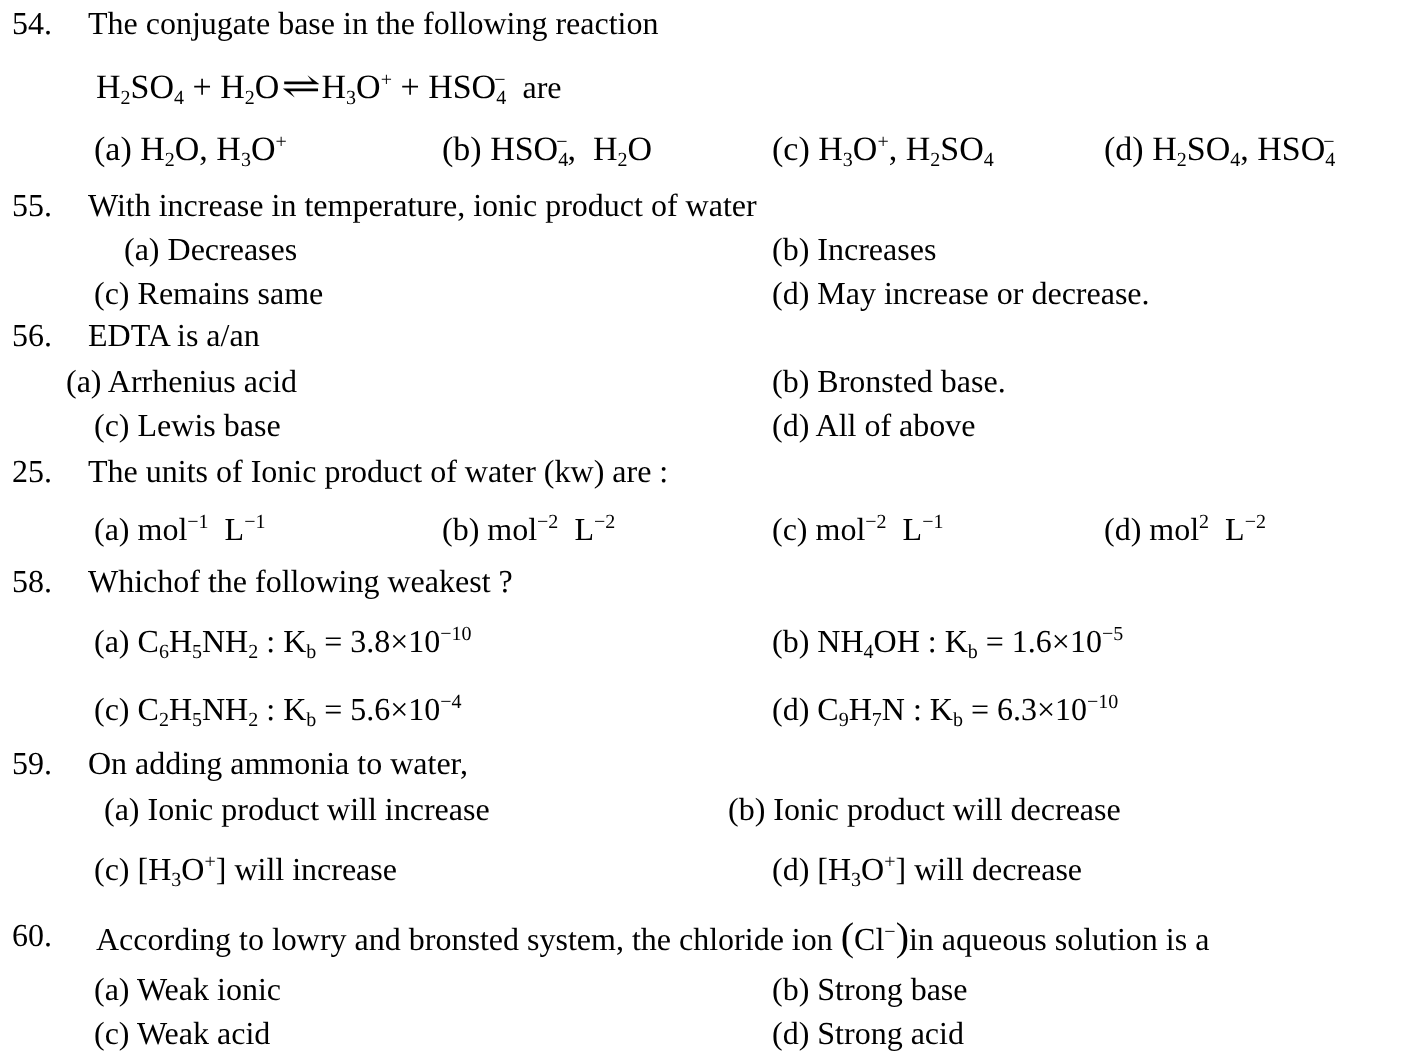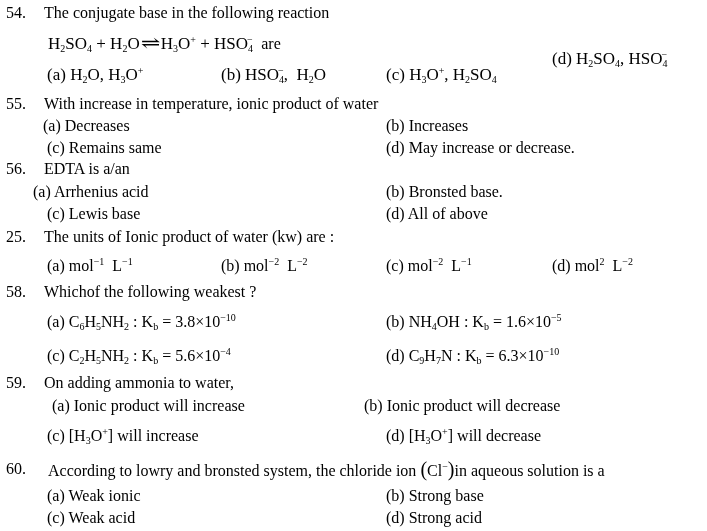--- a/index.html
+++ b/index.html
@@ -33,29 +33,29 @@
   </span>
   <div class="abs chem" style="left:47px; top:66px;">
     <span>(a)</span> H<sub>2</sub>O, H<sub>3</sub>O<sup>+</sup>
   </div>
   <div class="abs chem" style="left:221px; top:66px;font-family:Liberation Serif, serif;">
     <span>(b)</span> HSO<sub>4</sub><sup style="margin-left:-6px">−</sup>, &nbsp;H<sub>2</sub>O
   </div>
   <div class="abs chem" style="left:386px; top:66px;">
     <span>(c)</span> H<sub>3</sub>O<sup>+</sup>, H<sub>2</sub>SO<sub>4</sub>
   </div>
-  <div class="abs chem" style="left:552px; top:50px;font-family:Liberation Serif, serif;">
+  <div class="abs chem" style="left:552px; top:66px;font-family:Liberation Serif, serif;">
     <span>(d)</span> H<sub>2</sub>SO<sub>4</sub>, HSO<sub>4</sub><sup style="margin-left:-6px">−</sup>
   </div>
 </div>
 
 <div>
   <span class="abs num" style="top:95px">55.</span>
   <span class="abs q" style="top:95px">With increase in temperature, ionic product of water</span>
-  <div class="abs" style="left:43px; top:117px"><span>(a)</span> <span>Decreases</span></div>
+  <div class="abs" style="left:62px; top:117px"><span>(a)</span> <span>Decreases</span></div>
   <div class="abs" style="left:386px; top:117px"><span>(b)</span> <span>Increases</span></div>
   <div class="abs" style="left:47px; top:139px"><span>(c)</span> <span>Remains same</span></div>
   <div class="abs" style="left:386px; top:139px"><span>(d)</span> <span>May increase or decrease.</span></div>
 </div>
 
 <div>
   <span class="abs num" style="top:160px">56.</span>
   <span class="abs q" style="top:160px">EDTA is a/an</span>
   <div class="abs" style="left:33px; top:183px"><span>(a)</span> <span>Arrhenius acid</span></div>
   <div class="abs" style="left:386px; top:183px"><span>(b)</span> <span>Bronsted base.</span></div>

